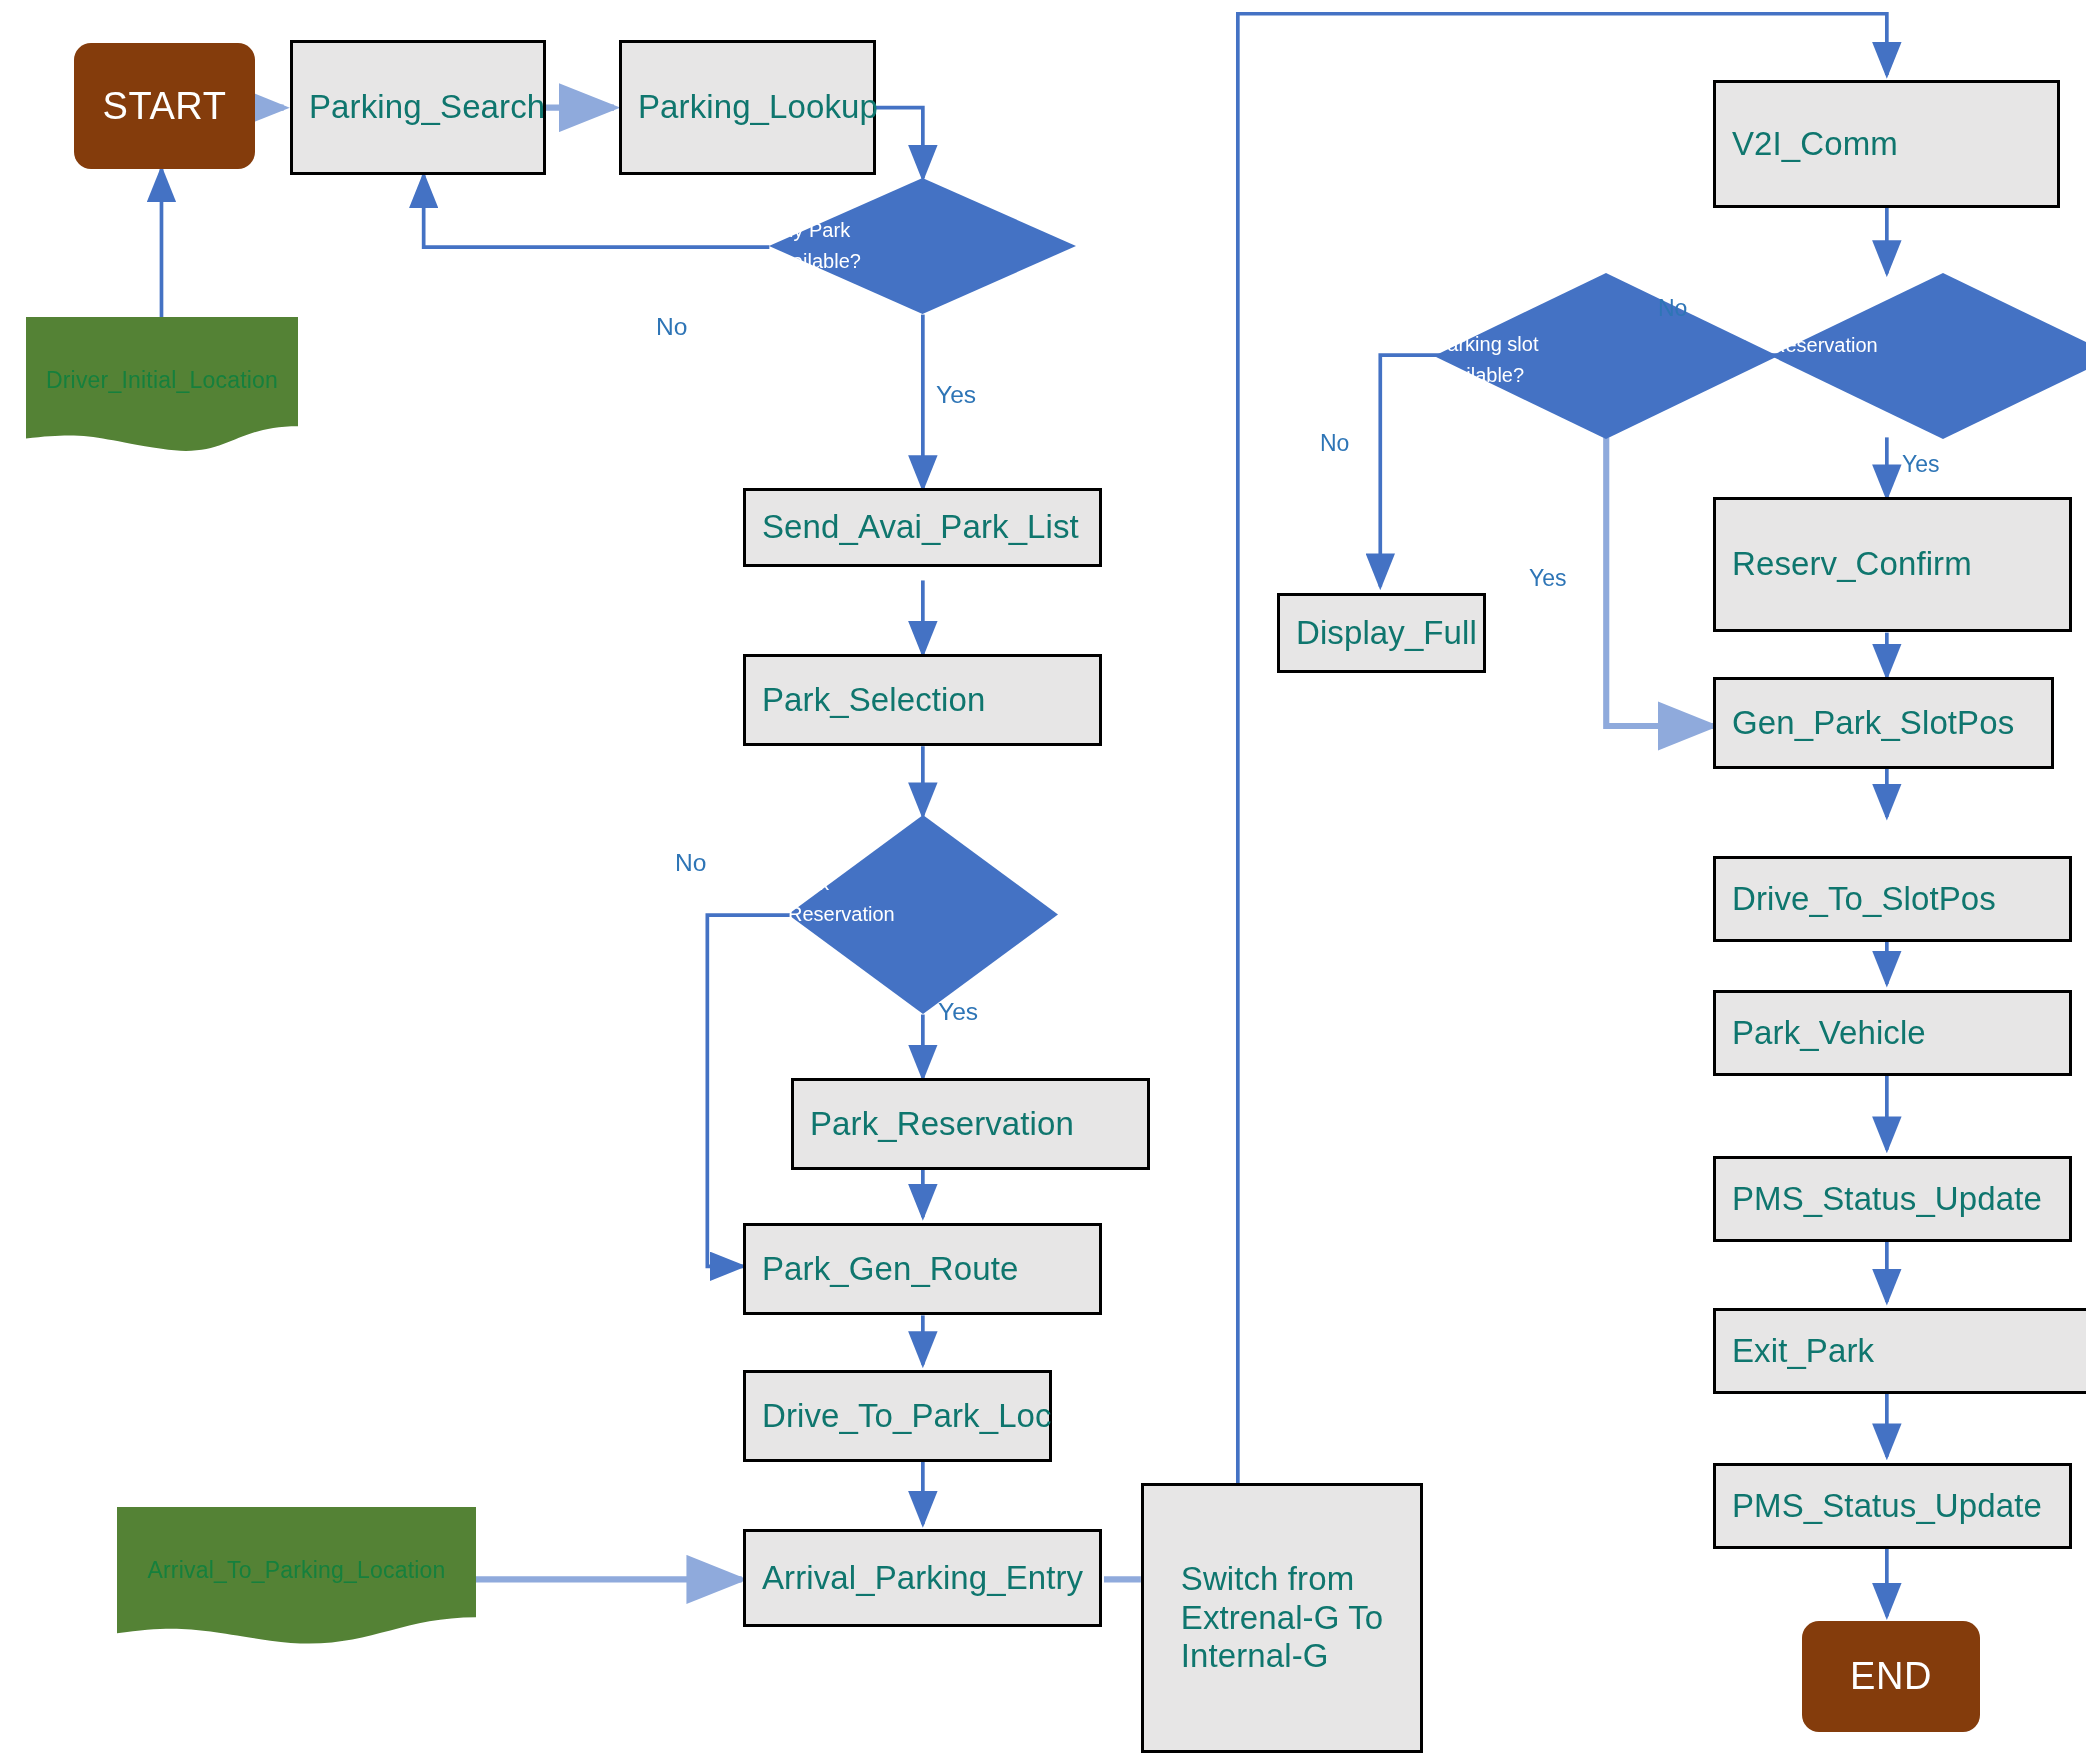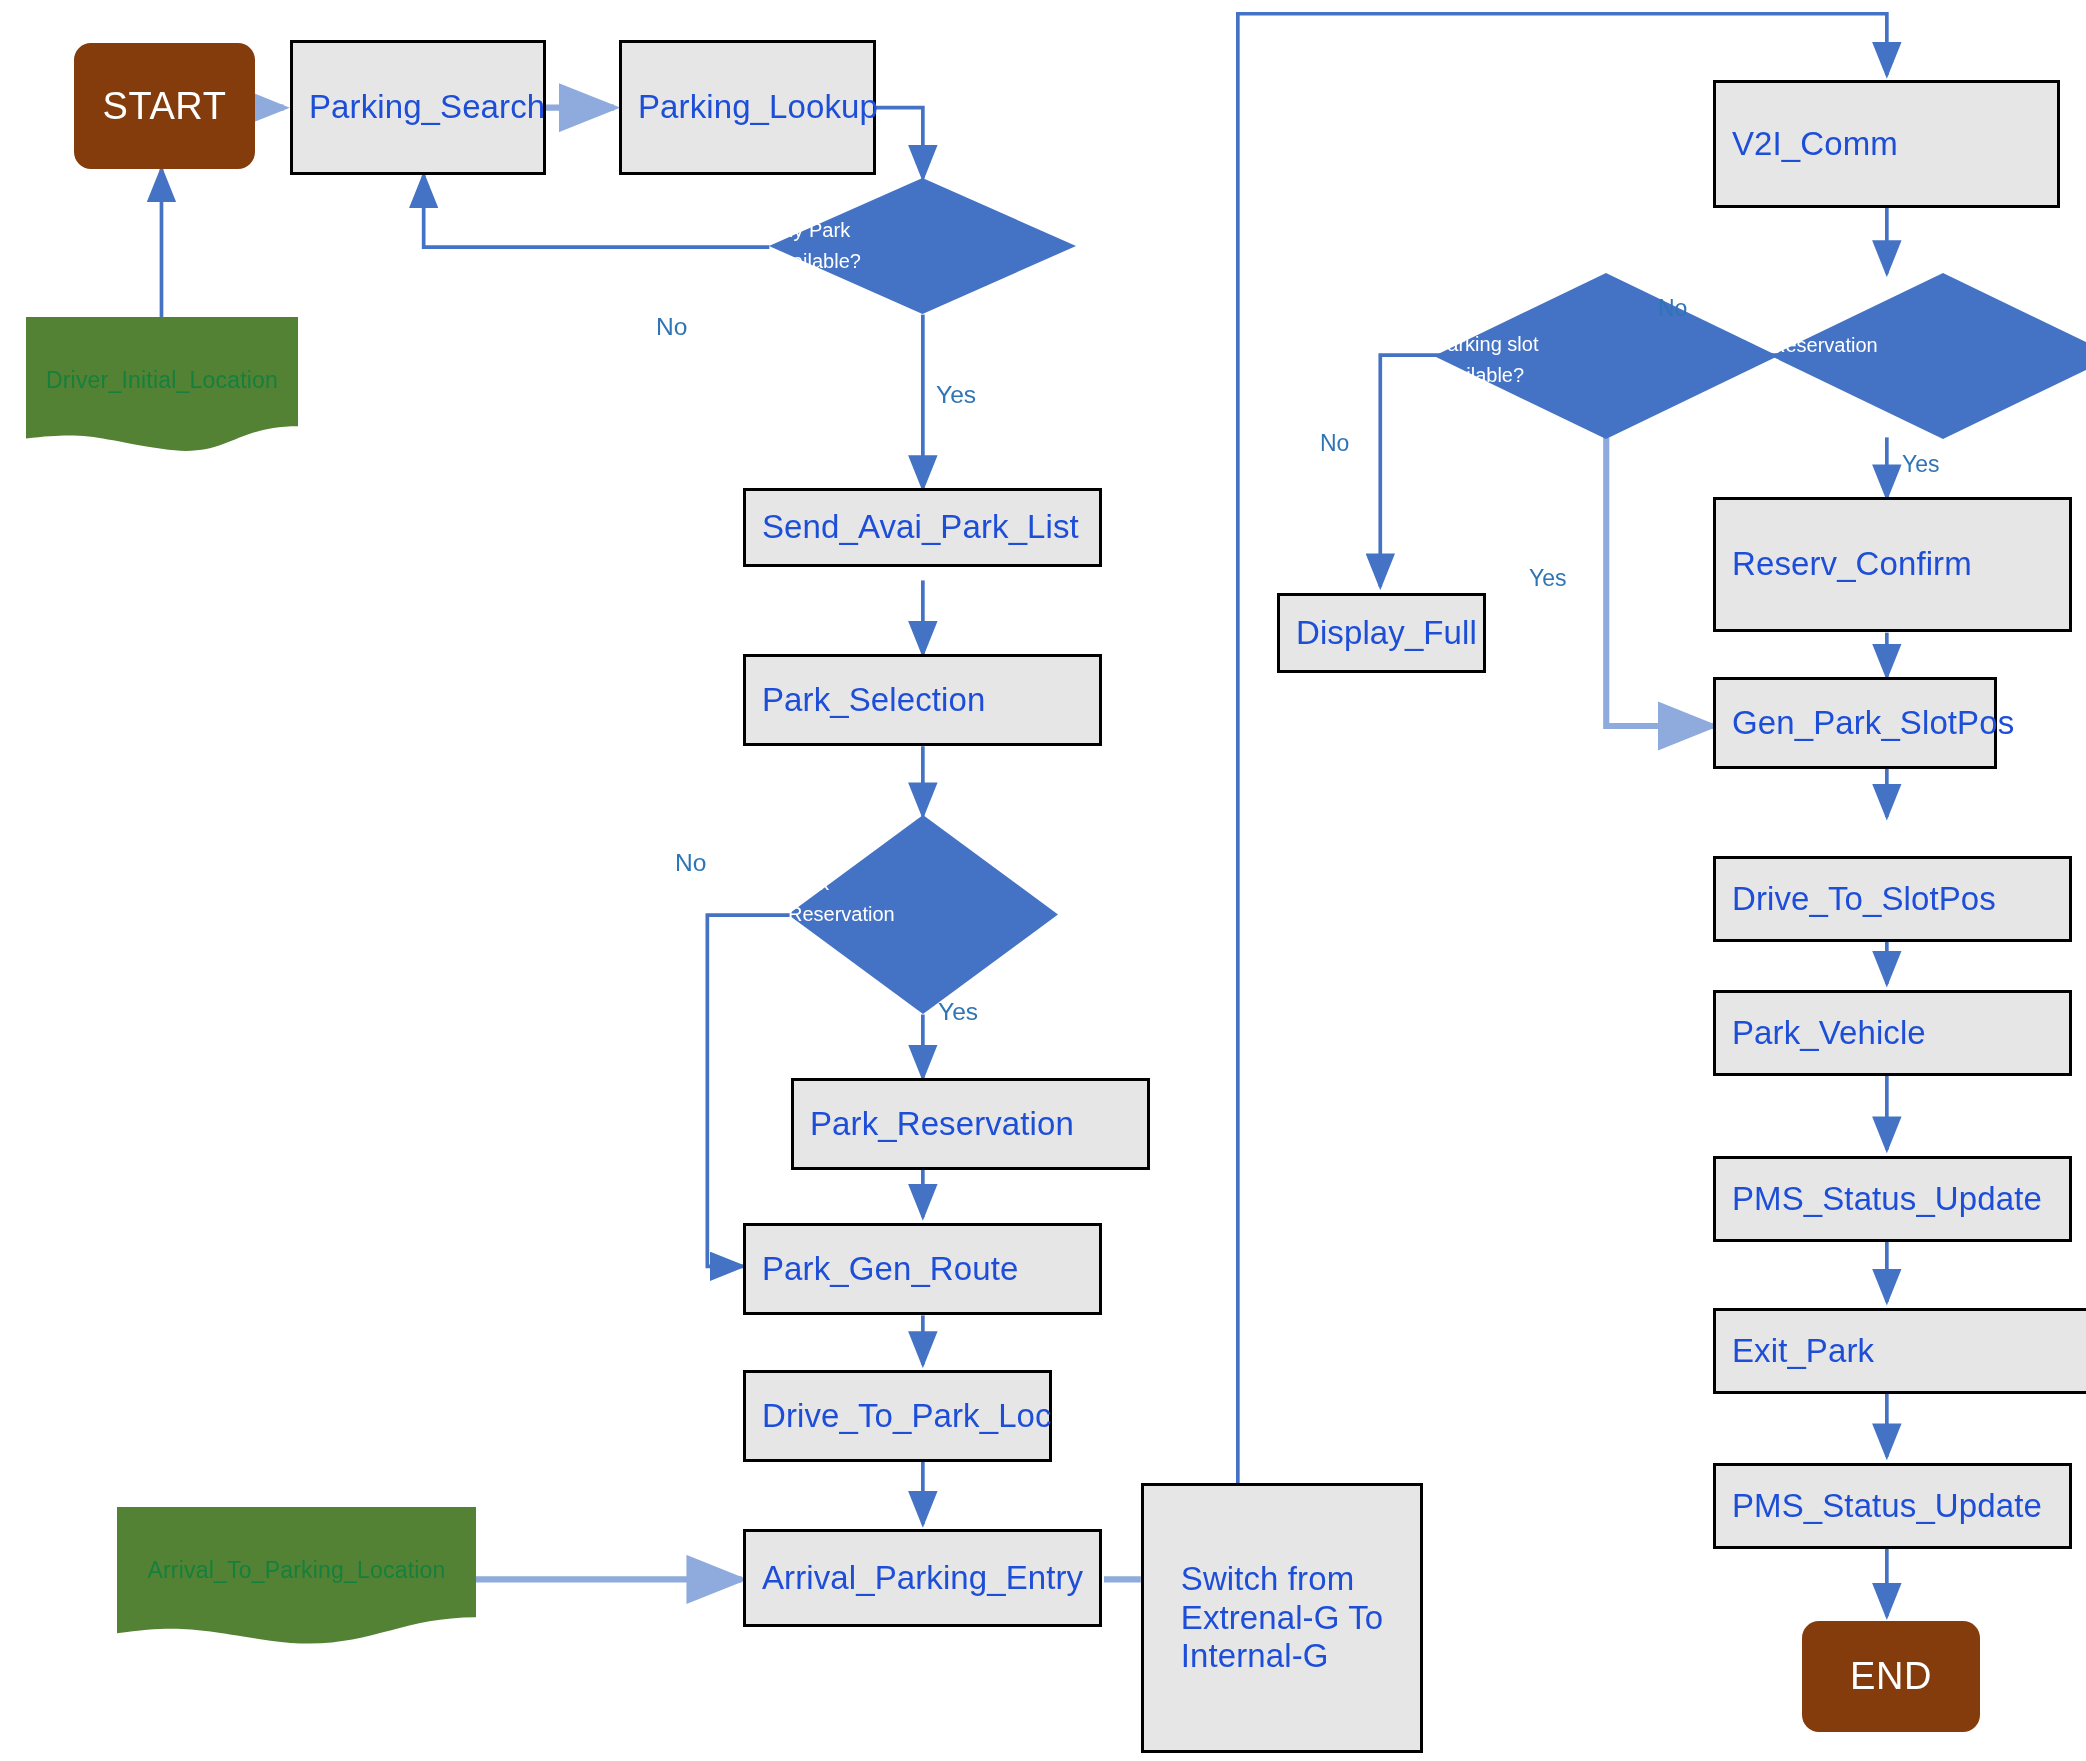--- a/index.html
+++ b/index.html
@@ -6,21 +6,21 @@
   body{width:2087px;height:1762px;position:relative;overflow:hidden;
        font-family:"Liberation Sans", sans-serif;}
   #stage{position:absolute;left:0;top:0;width:2087px;height:1762px;}
   svg#wires{position:absolute;left:0;top:0;width:2087px;height:1762px;}
 
   .node{position:absolute;box-sizing:border-box;display:flex;
         align-items:center;justify-content:flex-start;}
 
   
   .proc{background:#E7E6E6;border:3.1px solid #000000;}
-  .proc .lbl{color:#1d4ed8;font-size:33px;font-weight:400;padding-left:16px;
+  .proc .lbl{color:#0f766e;font-size:33px;font-weight:400;padding-left:16px;
              line-height:1.18;letter-spacing:0.1px;}
   .proc.center{justify-content:center;}
   .proc.center .lbl{padding-left:0;}
 
   
   .term{background:#843C0C;border-radius:17px;
         align-items:center;justify-content:center;}
   .term .lbl{color:#ffffff;font-size:38px;letter-spacing:0.6px;}
 
   
@@ -212,21 +212,21 @@
   </div>
 
   <div class="node proc" style="left:1277px;top:593px;width:209px;height:80px;">
     <span class="lbl">Display_Full</span>
   </div>
 
   <div class="node proc" style="left:1713px;top:497px;width:359px;height:135px;">
     <span class="lbl">Reserv_Confirm</span>
   </div>
 
-  <div class="node proc" style="left:1713px;top:677px;width:284px;height:92px;align-items:center;">
+  <div class="node proc" style="left:1713px;top:677px;width:341px;height:92px;align-items:center;">
     <span class="lbl">Gen_Park_SlotPos</span>
   </div>
 
   <div class="node proc" style="left:1713px;top:823px;width:359px;height:86px;margin-top:33px;">
     <span class="lbl">Drive_To_SlotPos</span>
   </div>
 
   <div class="node proc" style="left:1713px;top:990px;width:359px;height:86px;">
     <span class="lbl">Park_Vehicle</span>
   </div>

